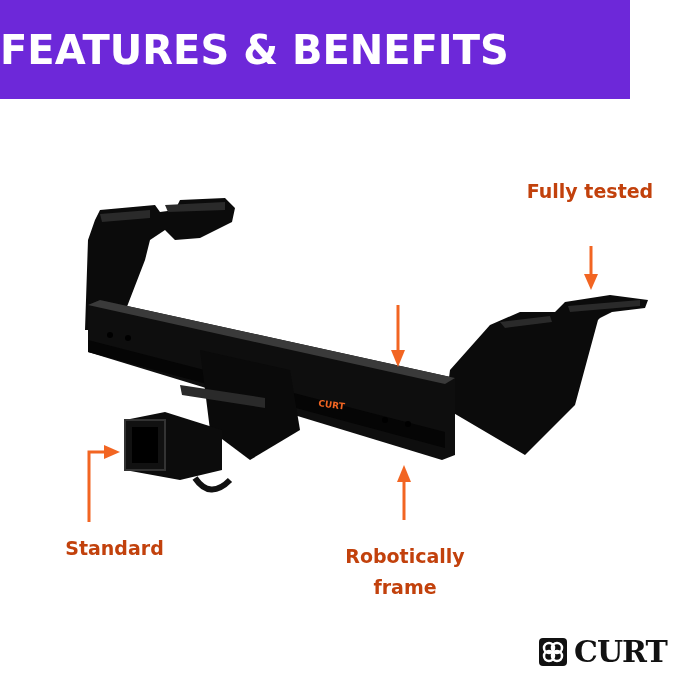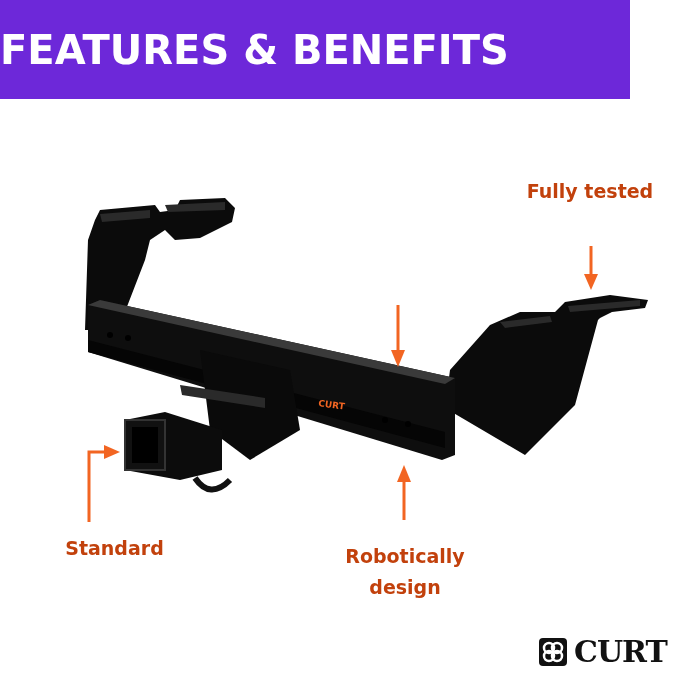--- a/index.html
+++ b/index.html
@@ -63,21 +63,21 @@
 <div class="callout" style="left:500px; top:176px; width:180px;">
   <div>Fully tested</div>
 </div>
 <div class="callout" style="left:300px; top:231px; width:200px;">
 </div>
 <div class="callout" style="left:12px; top:533px; width:205px;">
   <div>Standard</div>
 </div>
 <div class="callout" style="left:320px; top:533px; width:170px;margin-top:8px;">
   <div>Robotically</div>
-  <div>design</div>
+  <div>frame</div>
 </div>
 
 <div class="logo">
   <svg width="30" height="30" viewBox="0 0 30 30">
     <rect x="1" y="1" width="28" height="28" rx="4" fill="#111"></rect>
     <circle cx="11" cy="11" r="5" fill="none" stroke="#fff" stroke-width="2.5"></circle>
     <circle cx="19" cy="11" r="5" fill="none" stroke="#fff" stroke-width="2.5"></circle>
     <circle cx="11" cy="19" r="5" fill="none" stroke="#fff" stroke-width="2.5"></circle>
     <circle cx="19" cy="19" r="5" fill="none" stroke="#fff" stroke-width="2.5"></circle>
   </svg>

